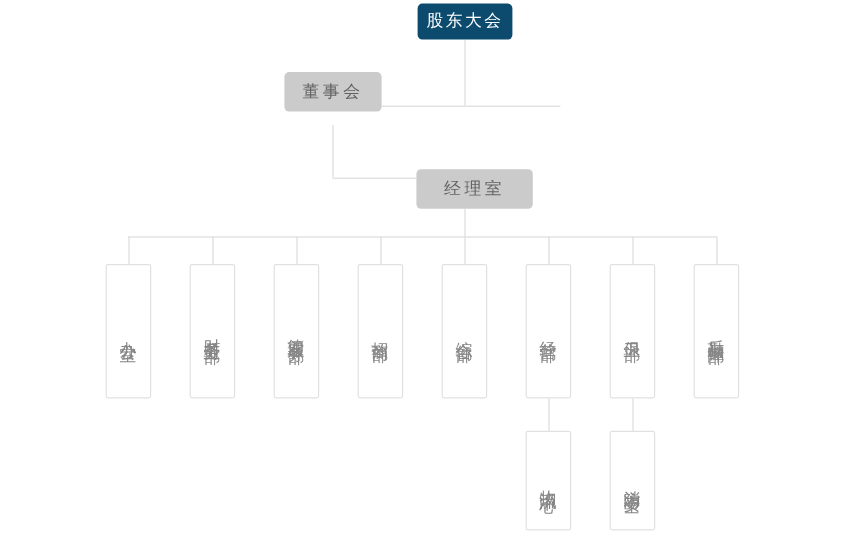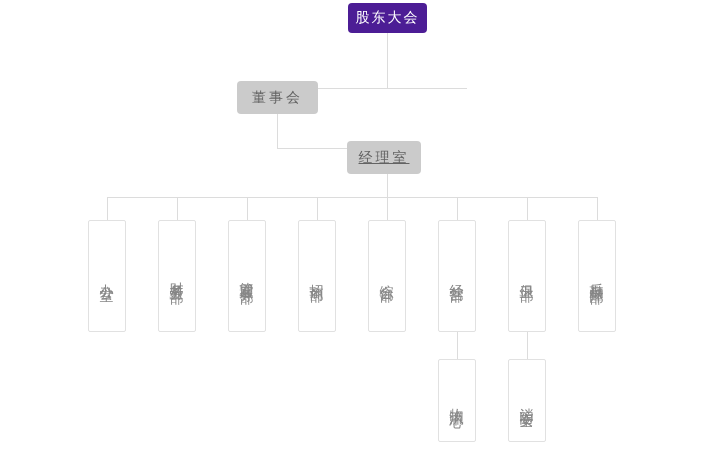--- a/index.html
+++ b/index.html
@@ -23,37 +23,37 @@
   .node {
     position: absolute;
     display: flex;
     align-items: center;
     justify-content: center;
     font-size: 14px;
   }
 
   .node.root {
     left: 348px; top: 3px; width: 79px; height: 30px;
-    background: #4c1d95;
+    background: #0c4a6e;
     color: #ffffff;
     border-radius: 4px;
     letter-spacing: 2px;
     align-items: center;
   }
 
   .node.committee {
     width: 81px; height: 33px;
     background: #cbcbcb;
     color: #636363;
     border-radius: 4px;
     letter-spacing: 3px;
   }
-  .node.board      { left: 237px; top: 81px; }
+  .node.board      { left: 237px; top: 60px; }
   .node.supervisor { left: 466px; top: 71px; }
-  .node.manager    { left: 347px; top: 141px; width: 74px; text-decoration: underline; }
+  .node.manager    { left: 347px; top: 141px; width: 97px; }
 
   .node.dept {
     top: 220px;
     width: 38px; height: 112px;
     background: #ffffff;
     border: 1px solid #e1e1e1;
     border-radius: 2px;
     color: #868686;
   }
   .node.subdept {

